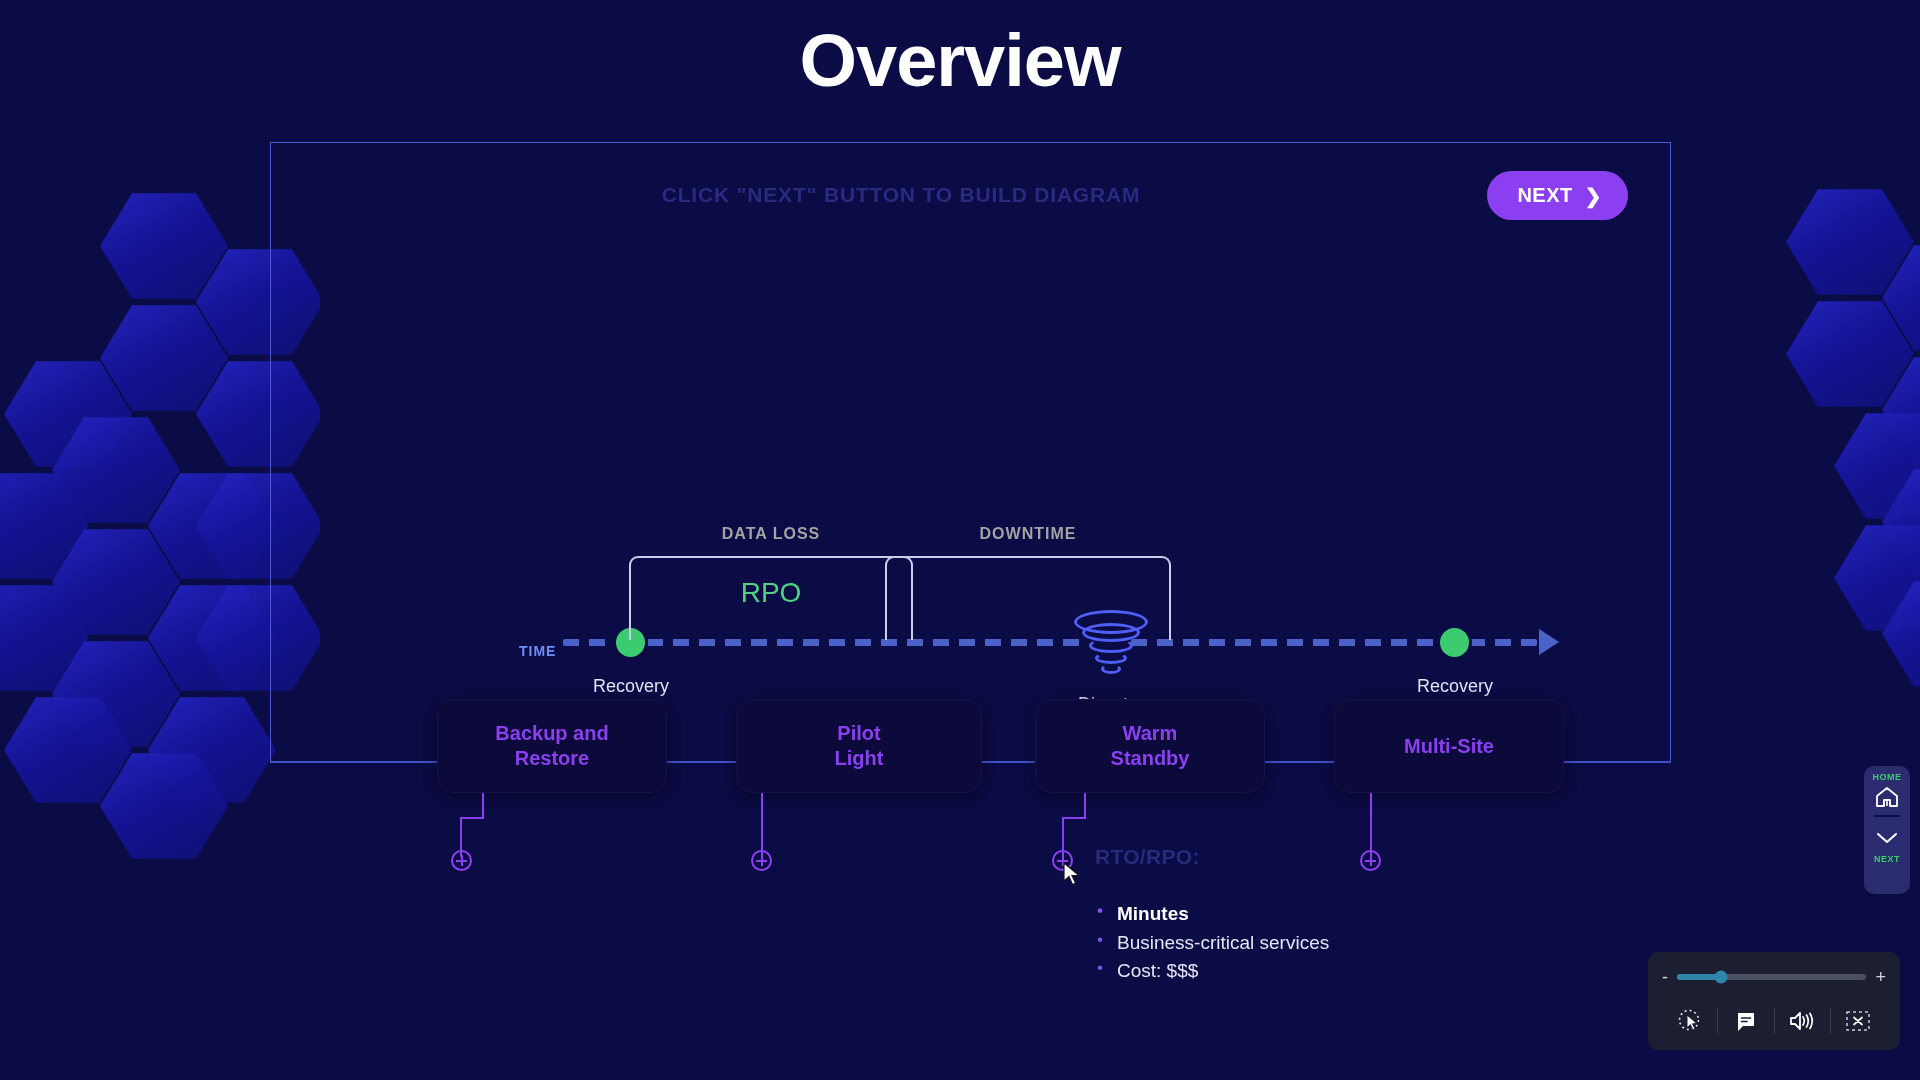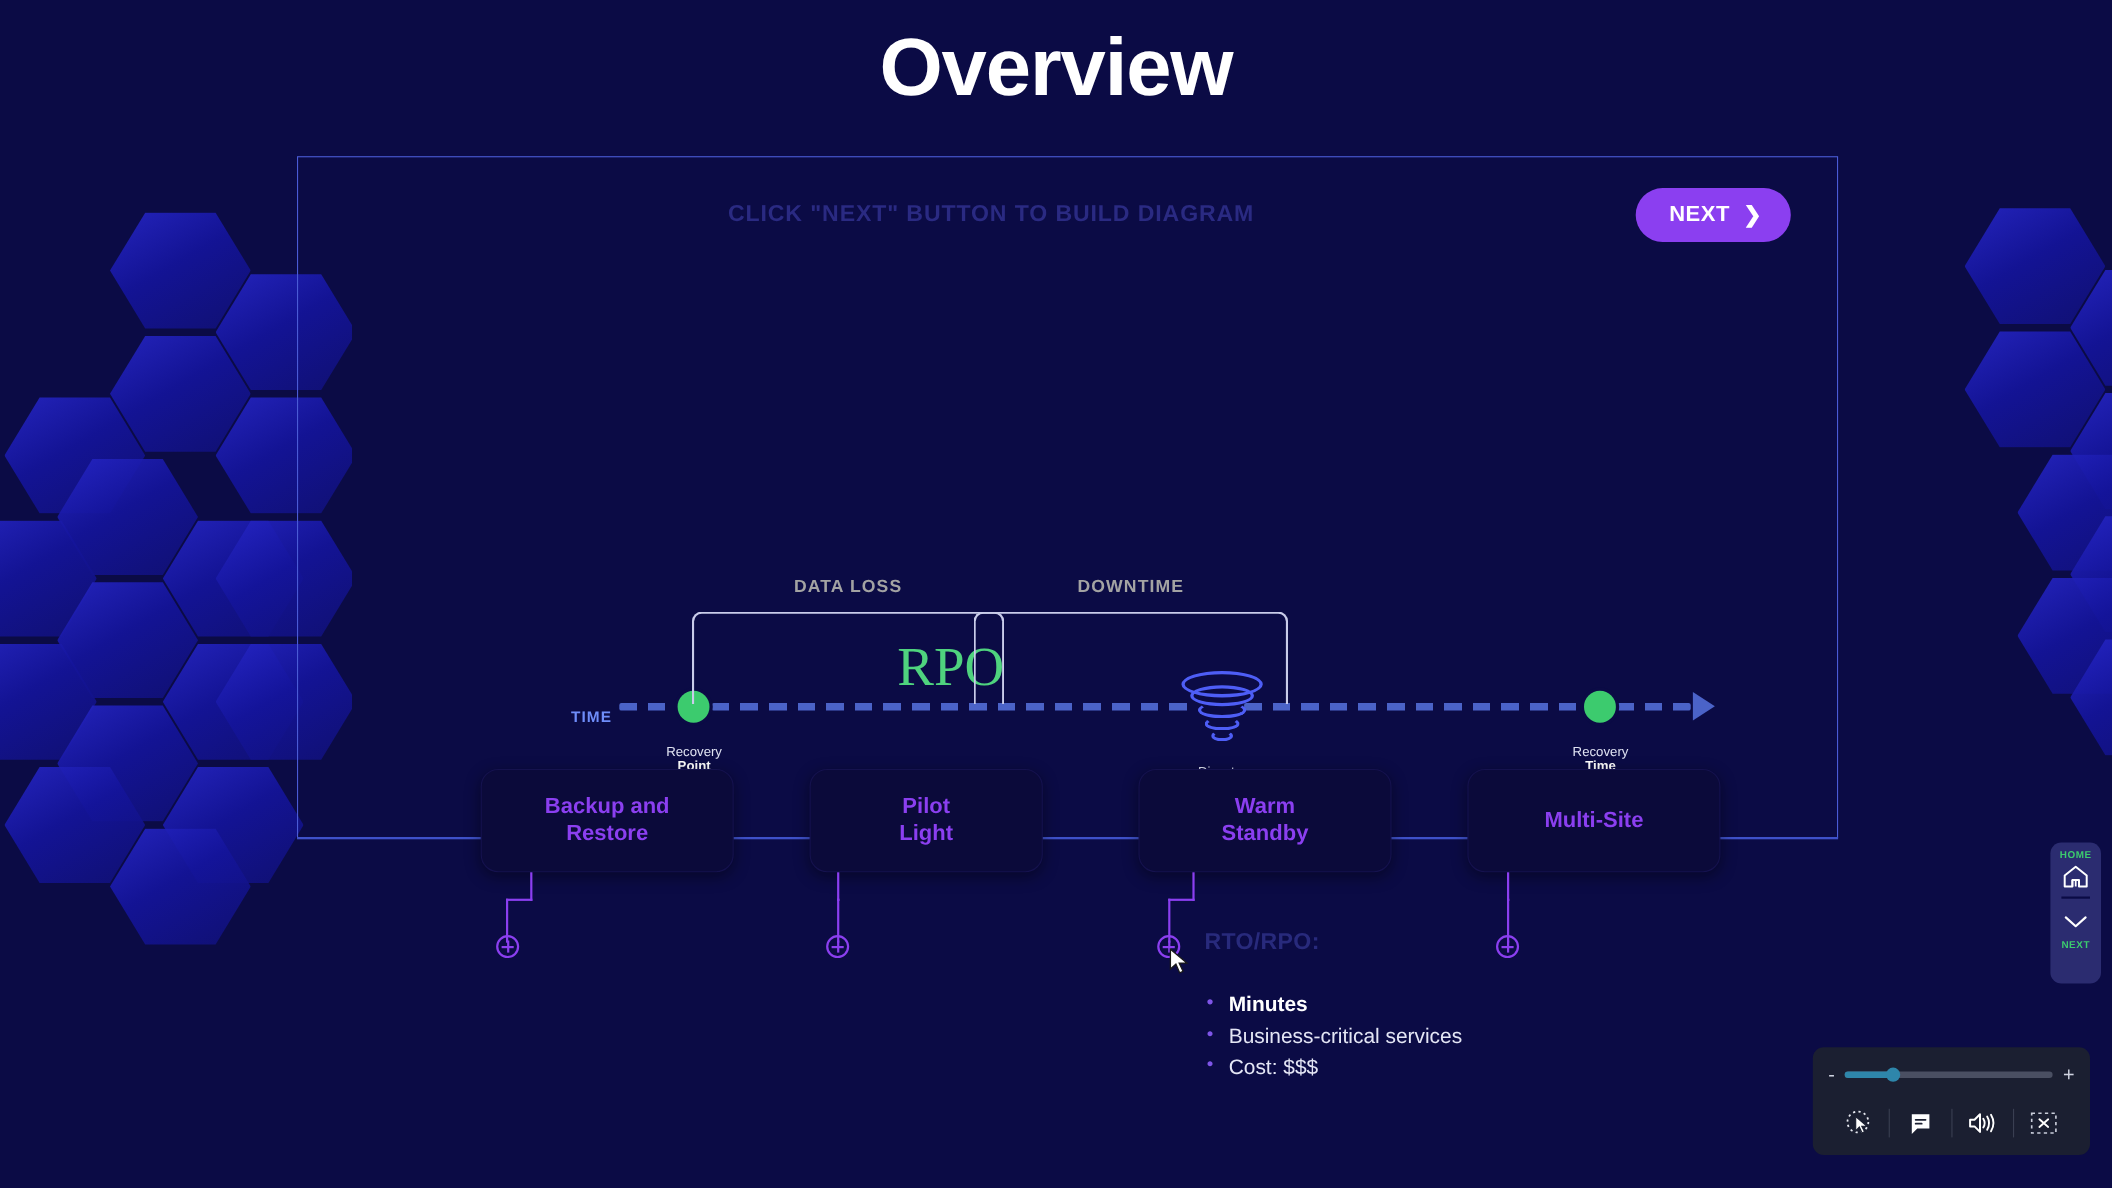--- a/index.html
+++ b/index.html
@@ -64,25 +64,25 @@
     position: absolute; width: 0; height: 0;
     border-left: 20px solid #4b63c8; border-top: 13px solid transparent; border-bottom: 13px solid transparent;
   }
   
   .bracket { position: absolute; border: 2px solid #c9ccea; border-bottom: none; border-radius: 9px 9px 0 0; }
   .bracket-label {
     position: absolute; font-size: 16px; font-weight: bold; letter-spacing: 1px;
     color: #a3a3a3; text-align: center;
   }
   .metric {
-    position: absolute; font-size: 50px; color: #4fd37e; text-align: right;
-    font-family: Liberation Serif, serif;
+    position: absolute; font-size: 28px; color: #4fd37e; text-align: center;
+    font-family: Liberation Sans, sans-serif;
   }
   .pt-label {
-    position: absolute; text-align: center; font-size: 12px; color: #dfe2f2; line-height: 1.1;
+    position: absolute; text-align: center; font-size: 18px; color: #dfe2f2; line-height: 1.1;
   }
   .pt-label b { display: block; color: #ffffff; }
 
   
   .tornado { position: absolute; }
   .tor-ring {
     position: absolute; border: 3px solid #4e5ef6; border-radius: 50%;
     background: transparent; left: 50%; transform: translateX(-50%);
   }
 
@@ -237,21 +237,21 @@
   </div>
 
   <div class="card-link" style="left:270px; top:761px; width:1401px;"></div>
 
   <div class="card" style="left:437px;  top:699px; width:230px;">
     <div>
       <span>Backup and</span><br>
       <span>Restore</span>
     </div>
   </div>
-  <div class="card" style="left:736px;  top:699px; width:212px;">
+  <div class="card" style="left:736px;  top:699px; width:246px;">
     <div>
       <span>Pilot</span><br>
       <span>Light</span>
     </div>
   </div>
   <div class="card" style="left:1035px; top:699px; width:230px;">
     <div>
       <span>Warm</span><br>
       <span>Standby</span>
     </div>

